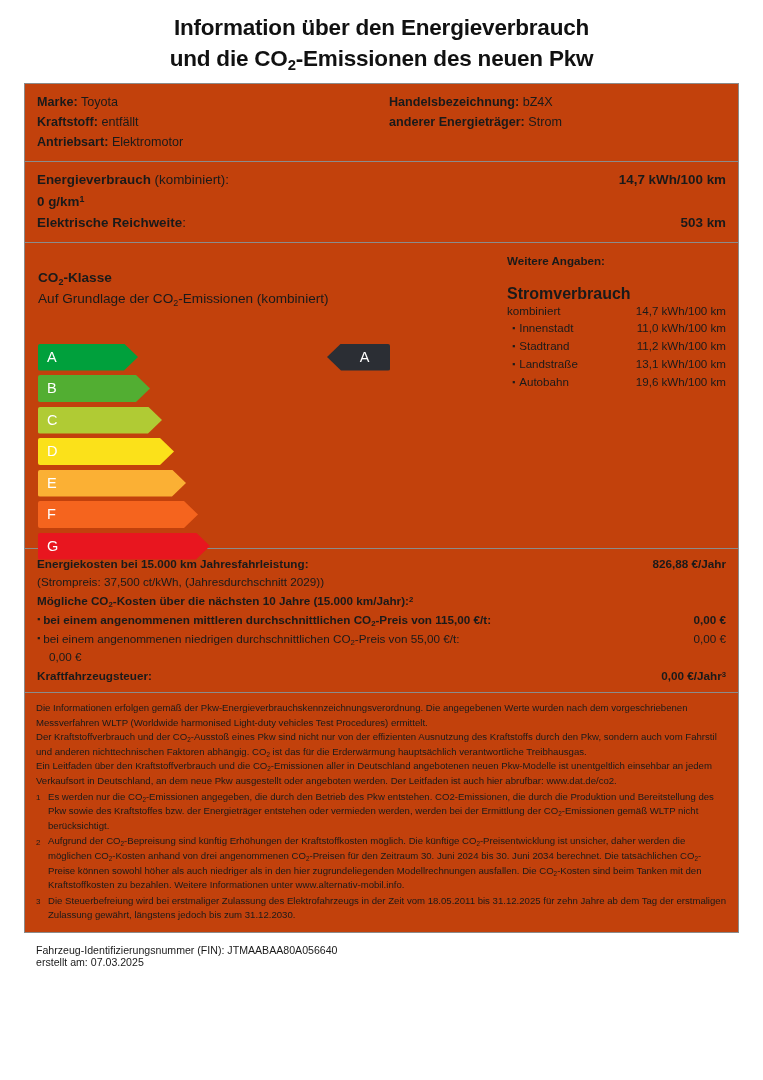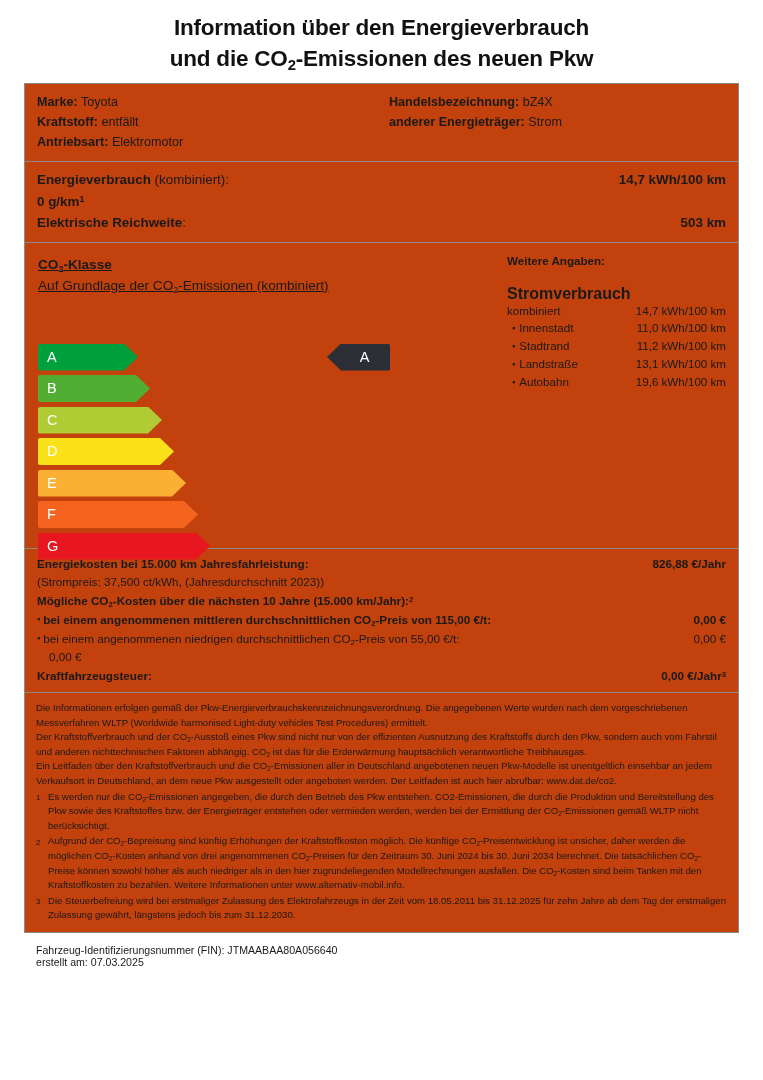--- a/index.html
+++ b/index.html
@@ -77,23 +77,22 @@
 
   
   .klasse {
     display: flex;
     height: 306px;
   }
   .klasse-left {
     width: 468px;
     flex: none;
     position: relative;
-    padding: 12px 0 0 13px;
+    padding: 25px 0 0 13px;
     box-sizing: border-box;
-    text-decoration: underline;
   }
   .klasse-right {
     flex: 1;
     border-left: 3px solid #c2410c;
     padding: 9px 12px 0 11px;
     box-sizing: border-box;
   }
   .klasse-h1 {
     font-size: 13.6px;
     font-weight: bold;
@@ -343,21 +342,21 @@
         </div>
     </div>
   </div>
 
   <div class="box costs">
     <div class="costs-row b">
       <span class="ct">Energiekosten bei 15.000 km Jahresfahrleistung:</span>
       <span class="cv">826,88 €/Jahr</span>
     </div>
     <div class="costs-row">
-      <span class="ct">(Strompreis: 37,500 ct/kWh, (Jahresdurchschnitt 2023))</span>
+      <span class="ct">(Strompreis: 37,500 ct/kWh, (Jahresdurchschnitt 2029))</span>
       <span class="cv"></span>
     </div>
     <div class="costs-row b">
       <span class="ct"><span>Mögliche CO</span><sub>2</sub><span>-Kosten über die nächsten 10 Jahre (15.000 km/Jahr):</span><sup>2</sup></span>
       <span class="cv"></span>
     </div>
     <div id="scenario-rows">
         <div class="costs-row b">
           <span class="ct"><span class="bl">▪</span>bei einem angenommenen mittleren durchschnittlichen CO<sub>2</sub>-Preis von 115,00 €/t:</span>
           <span class="cv">0,00 €</span>

